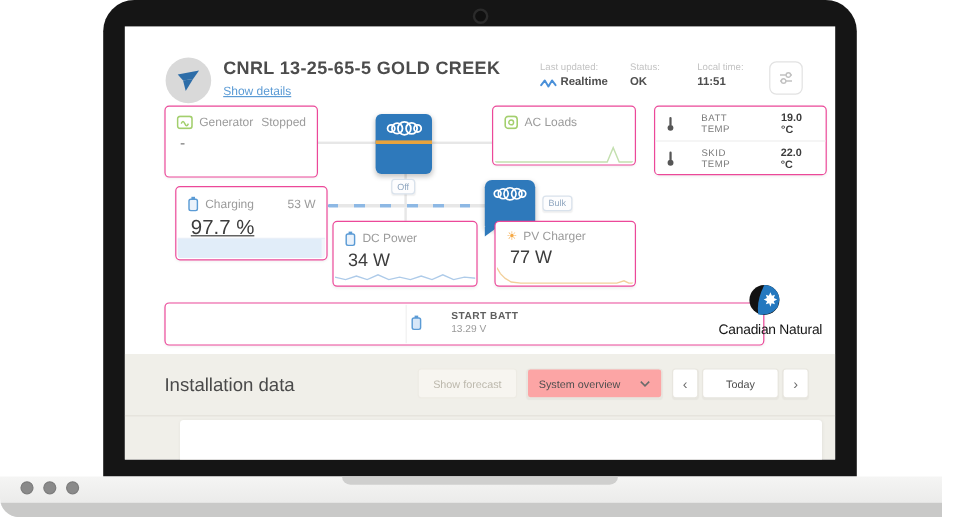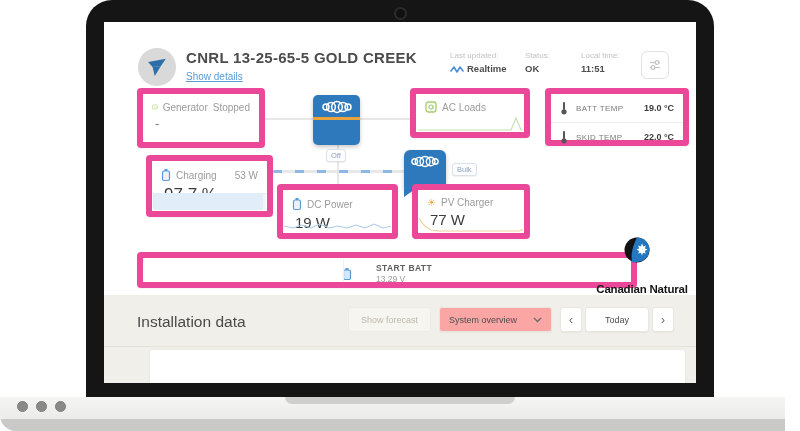--- a/index.html
+++ b/index.html
@@ -20,57 +20,57 @@
   
   .avatar{position:absolute;left:34px;top:26px;width:38px;height:38px;border-radius:50%;background:#d9d9d9;display:flex;align-items:center;justify-content:center;}
   .title{position:absolute;left:82px;top:27px;font-size:15px;font-weight:bold;color:#4c4c4c;letter-spacing:.3px;}
   .show-details{position:absolute;left:82px;top:49px;font-size:10px;color:#5b9bd5;text-decoration:underline;cursor:pointer;}
   .meta{position:absolute;top:29px;}
   .meta .m-label{font-size:8px;color:#c3c3c3;margin-bottom:3px;}
   .meta .m-value{font-size:9.5px;font-weight:bold;color:#4e4e4e;display:flex;align-items:center;gap:3px;}
   .settings-btn{position:absolute;left:537px;top:29px;width:26px;height:26px;border:1px solid #e2e2e2;border-radius:6px;display:flex;align-items:center;justify-content:center;background:#fff;cursor:pointer;}
 
   
-  .panel{position:absolute;background:#fff;border:6px solid #ec4899;border-radius:4px;box-shadow:0 1px 2px rgba(0,0,0,.05);box-sizing:border-box;}
+  .panel{position:absolute;background:#fff;border:1px solid #ec4899;border-radius:4px;box-shadow:0 1px 2px rgba(0,0,0,.05);box-sizing:border-box;}
   .p-head{display:flex;align-items:center;gap:5px;padding:7px 9px 0 9px;}
   .p-label{font-size:10px;color:#9b9b9b;}
   .p-right{margin-left:auto;font-size:10px;color:#9b9b9b;}
   .p-value{font-size:15px;color:#3d3d3d;padding:3px 9px 0 12px;}
   .p-value.big{font-size:17px;text-decoration:underline;}
   .p-value.dash{color:#7a7a7a;font-size:13px;}
 
   .wire{position:absolute;background:#e7e7e7;}
   .bus{position:absolute;height:3px;border-radius:2px;background:repeating-linear-gradient(90deg,#8db8e4 0 9px,#e7e7e7 9px 22px);}
 
   .device{position:absolute;background:#2e79bb;border-radius:5px;box-shadow:0 2px 4px rgba(0,0,0,.22);}
   .device .swirl{position:absolute;left:0;right:0;top:4px;display:flex;justify-content:center;}
   .inv-stripe{position:absolute;left:0;right:0;top:22px;height:3px;background:#e8a33d;}
   .mppt{border-radius:6px 6px 6px 2px;}
   .mppt::after{content:'';position:absolute;left:0;bottom:-7px;width:0;height:0;border-top:8px solid #2e79bb;border-right:11px solid transparent;}
 
   .badge{position:absolute;font-size:7.5px;color:#8ea5bf;background:#fdfdfe;border:1px solid #d9e2ec;border-radius:3px;padding:1px 4px;box-shadow:0 1px 1px rgba(0,0,0,.06);}
 
-  .temp-row{display:flex;align-items:center;gap:8px;height:28px;padding:0 9px;}
+  .temp-row{display:flex;align-items:center;gap:22px;height:28px;padding:0 9px;}
   .temp-label{font-size:8px;color:#7b7b7b;letter-spacing:.4px;}
   .temp-value{margin-left:auto;font-size:9px;font-weight:bold;color:#3d3d3d;}
   .temp-div{height:1px;background:#efefef;margin:0;}
 
   .soc-wrap{position:absolute;left:1px;right:1px;bottom:1px;height:16px;background:#f2f6fb;border-top:1px solid #e2ebf6;border-radius:0 0 3px 3px;overflow:hidden;}
   .soc-fill{height:100%;background:#e1edf9;}
 
   .spark{position:absolute;left:1px;right:1px;bottom:1px;height:16px;overflow:hidden;border-radius:0 0 3px 3px;}
 
   .sb-row{display:flex;align-items:center;gap:24px;padding:5px 10px;justify-content:center;}
   .sb-col{display:flex;flex-direction:column;gap:1px;}
   .sb-label{font-size:8.5px;font-weight:bold;color:#5f5f5f;letter-spacing:.4px;}
   .sb-value{font-size:8.5px;color:#9a9a9a;}
   .sb-div{position:absolute;top:1px;bottom:1px;left:200px;width:1px;background:#f0f0f0;}
 
   .brand{position:absolute;left:482px;top:214px;width:112px;text-align:center;}
-  .brand-name{font-size:11.5px;font-weight:bold;color:#151515;margin-top:15px;letter-spacing:-.2px;}
+  .brand-name{font-size:11.5px;font-weight:normal;color:#151515;margin-top:1px;letter-spacing:-.2px;}
 
   
   .footer{position:absolute;left:0;right:0;top:273px;bottom:0;background:#f0efe9;}
   .footer-title{position:absolute;left:33px;top:18px;font-size:15.5px;color:#4a4a4a;}
   .controls{position:absolute;right:22px;top:12px;display:flex;gap:8px;align-items:center;}
   .btn{height:25px;display:flex;align-items:center;justify-content:center;border-radius:3px;font-size:9px;cursor:pointer;box-sizing:border-box;}
   .btn-muted{background:#f7f5f0;color:#bcb8ac;padding:0 12px;border:1px solid #edebe4;}
   .select{background:#fca5a5;color:#4e4e4e;padding:0 9px;gap:16px;border:1px solid #e8e6df;box-shadow:0 1px 1px rgba(0,0,0,.04);}
   .navgrp{display:flex;gap:3px;}
   .btn-white{background:#fff;color:#4e4e4e;border:1px solid #e8e6df;box-shadow:0 1px 1px rgba(0,0,0,.04);}
@@ -228,21 +228,21 @@
     <div class="badge" style="left:348px;top:141px;">Bulk</div>
 
     <div class="panel" style="left:173px;top:162px;width:121px;height:55px;">
       <div class="p-head">
         <svg width="10" height="14" viewBox="0 0 10 14">
           <rect x="3.5" y="1" width="3" height="2.2" fill="#5b9bd5"></rect>
           <rect x="1.5" y="3" width="7" height="9.5" rx="1.5" fill="#eaf2fb" stroke="#5b9bd5" stroke-width="1.2"></rect>
         </svg>
         <span class="p-label">DC Power</span>
       </div>
-      <div class="p-value">19 W</div>
+      <div class="p-value">34 W</div>
       <div class="spark">
         <svg width="119" height="16" viewBox="0 0 119 16" preserveAspectRatio="none">
           <polyline points="0,10 9,12 18,9 27,12 36,8 45,12 54,10 63,12 72,9 81,12 90,8 99,12 108,10 119,11" fill="none" stroke="#aecbe9" stroke-width="1.1"></polyline>
         </svg>
       </div>
     </div>
 
     <div class="panel" style="left:308px;top:162px;width:118px;height:55px;">
       <div class="p-head">
         <span style="font-size:10px;color:#f5a947;line-height:10px;">☀</span>

